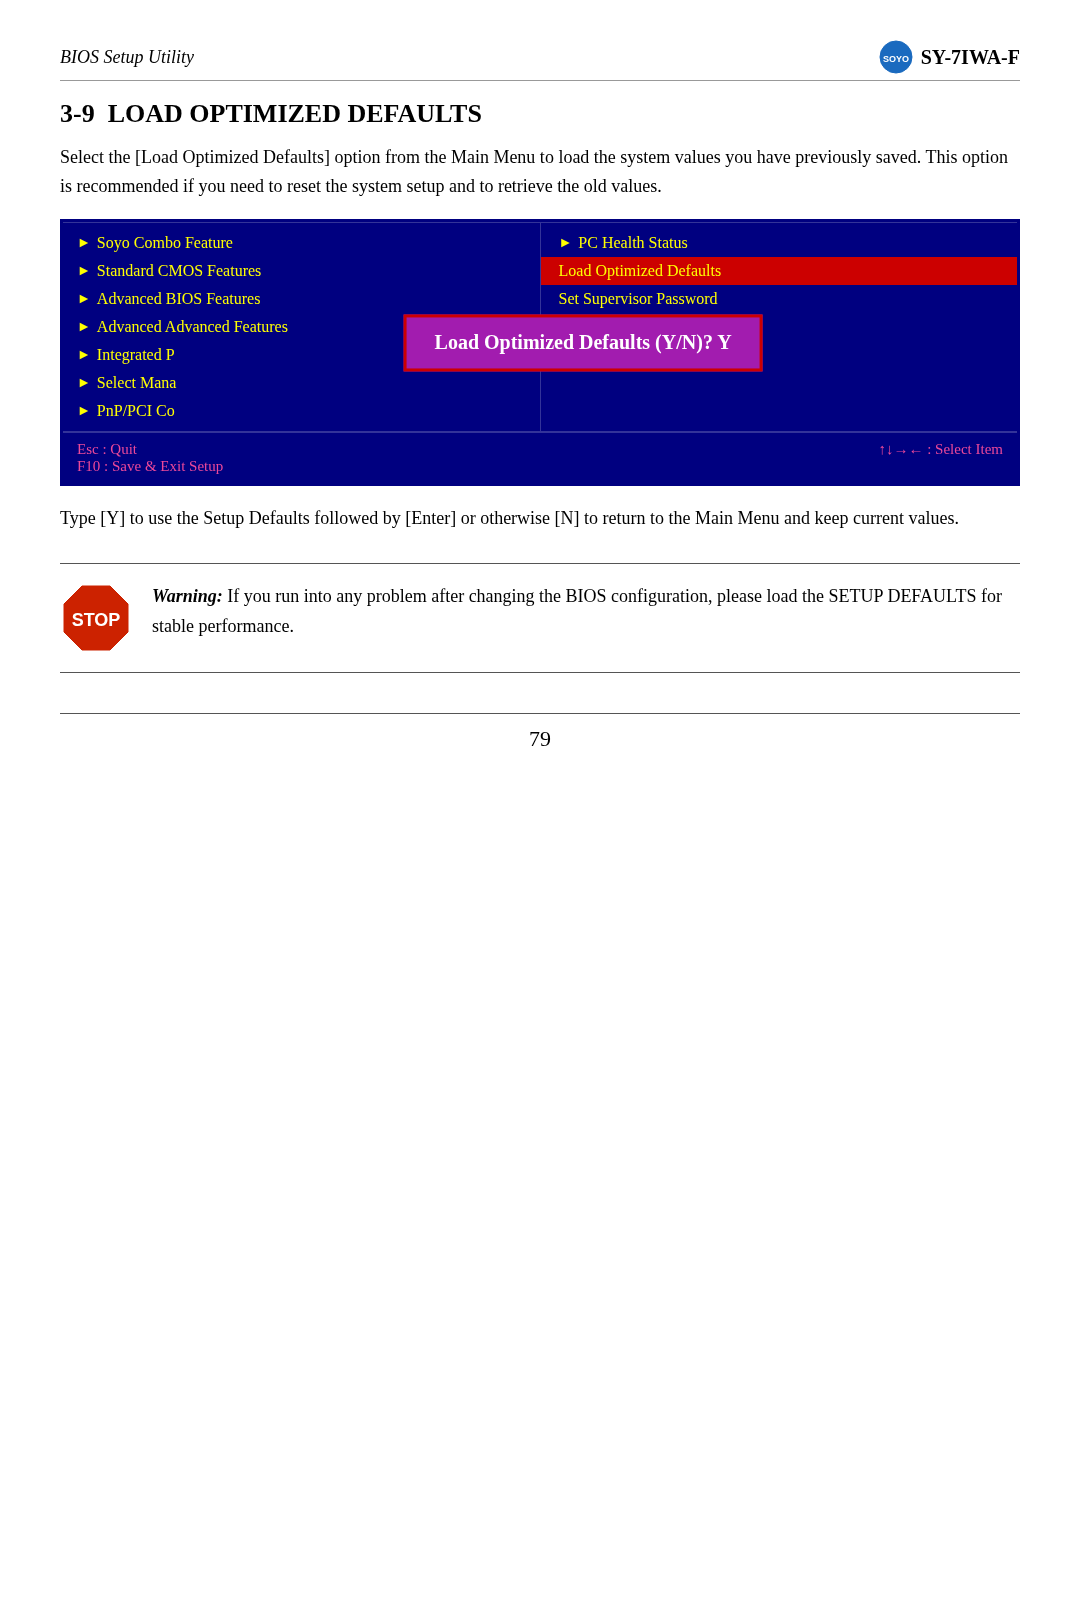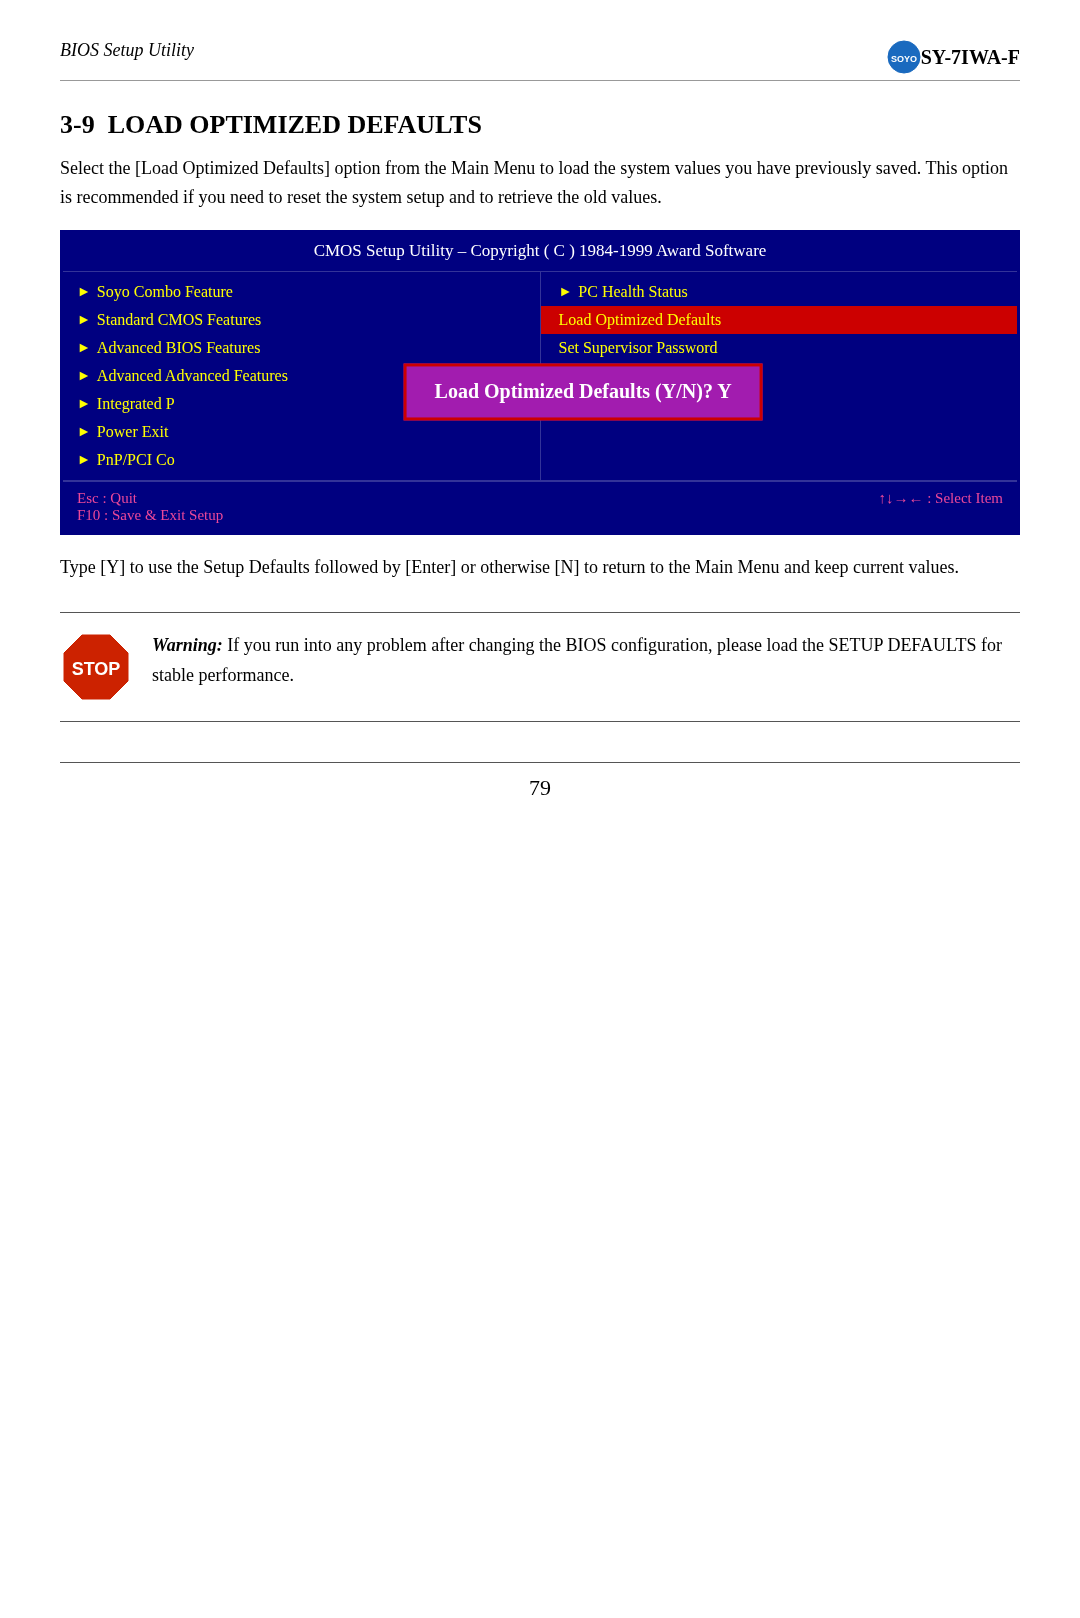--- a/index.html
+++ b/index.html
@@ -7,32 +7,33 @@
       background: #fff;
       font-family: "Times New Roman", Times, serif;
       width: 1080px;
       min-height: 1618px;
       padding: 40px 60px;
       color: #000;
     }
     .header {
       display: flex;
       justify-content: space-between;
-      align-items: flex-start;
+      align-items: center;
       border-bottom: 1px solid #999;
       padding-bottom: 6px;
-      margin-bottom: 29px;
+      margin-bottom: 18px;
     }
     .header-title {
       font-style: italic;
       font-size: 18px;
     }
     .header-brand {
       display: flex;
       align-items: center;
+      gap: 8px;
       font-weight: bold;
       font-size: 20px;
     }
     .soyo-logo {
       width: 34px;
       height: 34px;
     }
     .section-heading {
       font-size: 26px;
       font-weight: bold;
@@ -180,21 +181,20 @@
 </div>
 
 <div class="section-heading">
   <span>3-9</span>&nbsp;&nbsp;<span>LOAD OPTIMIZED DEFAULTS</span>
 </div>
 
 <p class="intro-text">Select the [Load Optimized Defaults] option from the Main Menu to load the system values you have previously saved. This option is recommended if you need to reset the system setup and to retrieve the old values.</p>
 
 <div class="bios-box">
 
-  <div class="bios-title-bar">CMOS Setup Utility – Copyright ( C ) 1984-1999 Award Software</div>
 
   <div class="bios-menu-area">
 
     <div class="bios-col bios-col-left">
       <div class="bios-menu-item">
         <span class="arrow">►</span>
         <span>Soyo Combo Feature</span>
       </div>
       <div class="bios-menu-item">
         <span class="arrow">►</span>
@@ -207,21 +207,21 @@
       <div class="bios-menu-item">
         <span class="arrow">►</span>
         <span>Advanced Advanced Features</span>
       </div>
       <div class="bios-menu-item">
         <span class="arrow">►</span>
         <span>Integrated P</span>
       </div>
       <div class="bios-menu-item">
         <span class="arrow">►</span>
-        <span>Power Exit</span>
+        <span>Select Mana</span>
       </div>
       <div class="bios-menu-item">
         <span class="arrow">►</span>
         <span>PnP/PCI Co</span>
       </div>
     </div>
 
     <div class="bios-col bios-col-right">
       <div class="bios-menu-item">
         <span class="arrow">►</span>

